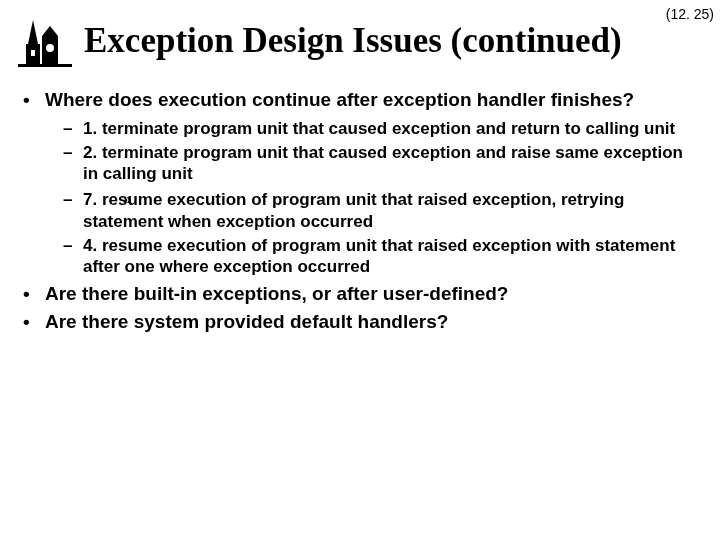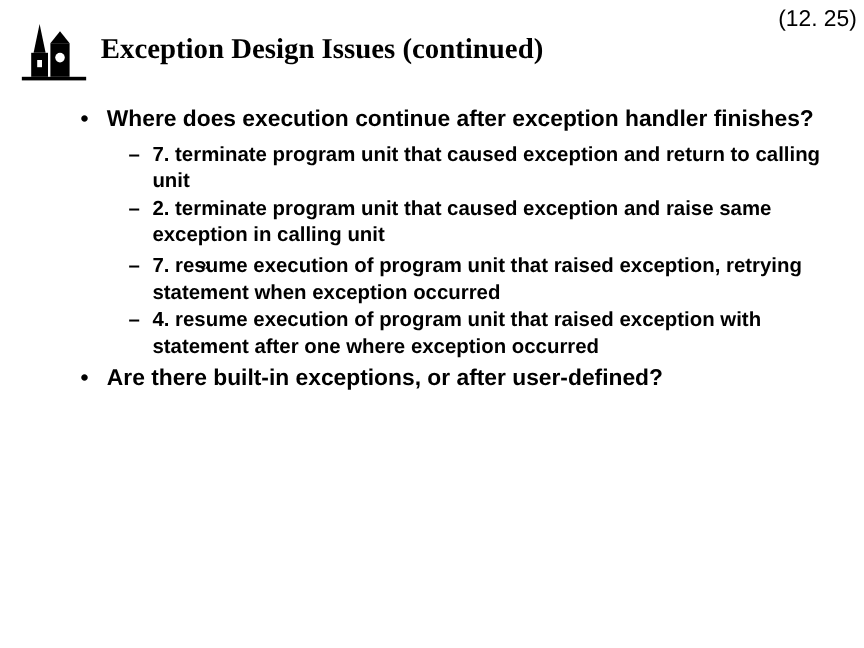--- a/index.html
+++ b/index.html
@@ -9,41 +9,40 @@
     background: #fff;
     font-family: Arial, Helvetica, sans-serif;
     color: #000;
     position: relative;
     overflow: hidden;
   }
   .page-number {
     position: absolute;
     top: 6px;
     right: 6px;
-    font-size: 19px;
+    font-size: 14px;
   }
   .header {
     display: flex;
     align-items: center;
     padding: 14px 0 0 18px;
   }
   .logo {
     width: 54px;
     height: 54px;
     flex-shrink: 0;
   }
   .title {
     font-family: "Times New Roman", Times, serif;
     font-weight: bold;
-    font-size: 24px;
+    font-size: 35px;
     margin-left: 12px;
   }
   .content {
     padding: 20px 20px 0 23px;
-    margin-left: 44px;
   }
   ul.top {
     list-style: none;
   }
   ul.top > li {
     position: relative;
     padding-left: 22px;
     font-size: 19px;
     font-weight: bold;
     margin-bottom: 4px;
@@ -110,21 +109,21 @@
   <div class="title">Exception Design Issues (continued)</div>
 </div>
 
 <div class="content">
   <ul class="top">
     <li>
       <span>Where does execution continue after exception handler finishes?</span>
       <ul class="sub">
         <li>
           <span class="dash">–</span>
-          <span>7.  terminate program unit that caused exception and return to calling unit</span>
+          <span>1.  terminate program unit that caused exception and return to calling unit</span>
         </li>
         <li>
           <span class="dash">–</span>
           <span>2.  terminate program unit that caused exception and raise same exception in calling unit</span>
           <ul class="subsub">
             <li>
               <span class="raquo">»</span>
             </li>
           </ul>
         </li>
@@ -134,14 +133,17 @@
         </li>
         <li>
           <span class="dash">–</span>
           <span>4.  resume execution of program unit that raised exception with statement after one where exception occurred</span>
         </li>
       </ul>
     </li>
     <li>
       <span>Are there built-in exceptions, or after user-defined?</span>
     </li>
+    <li>
+      <span>Are there system provided default handlers?</span>
+    </li>
   </ul>
 </div>
 
 </body></html>

